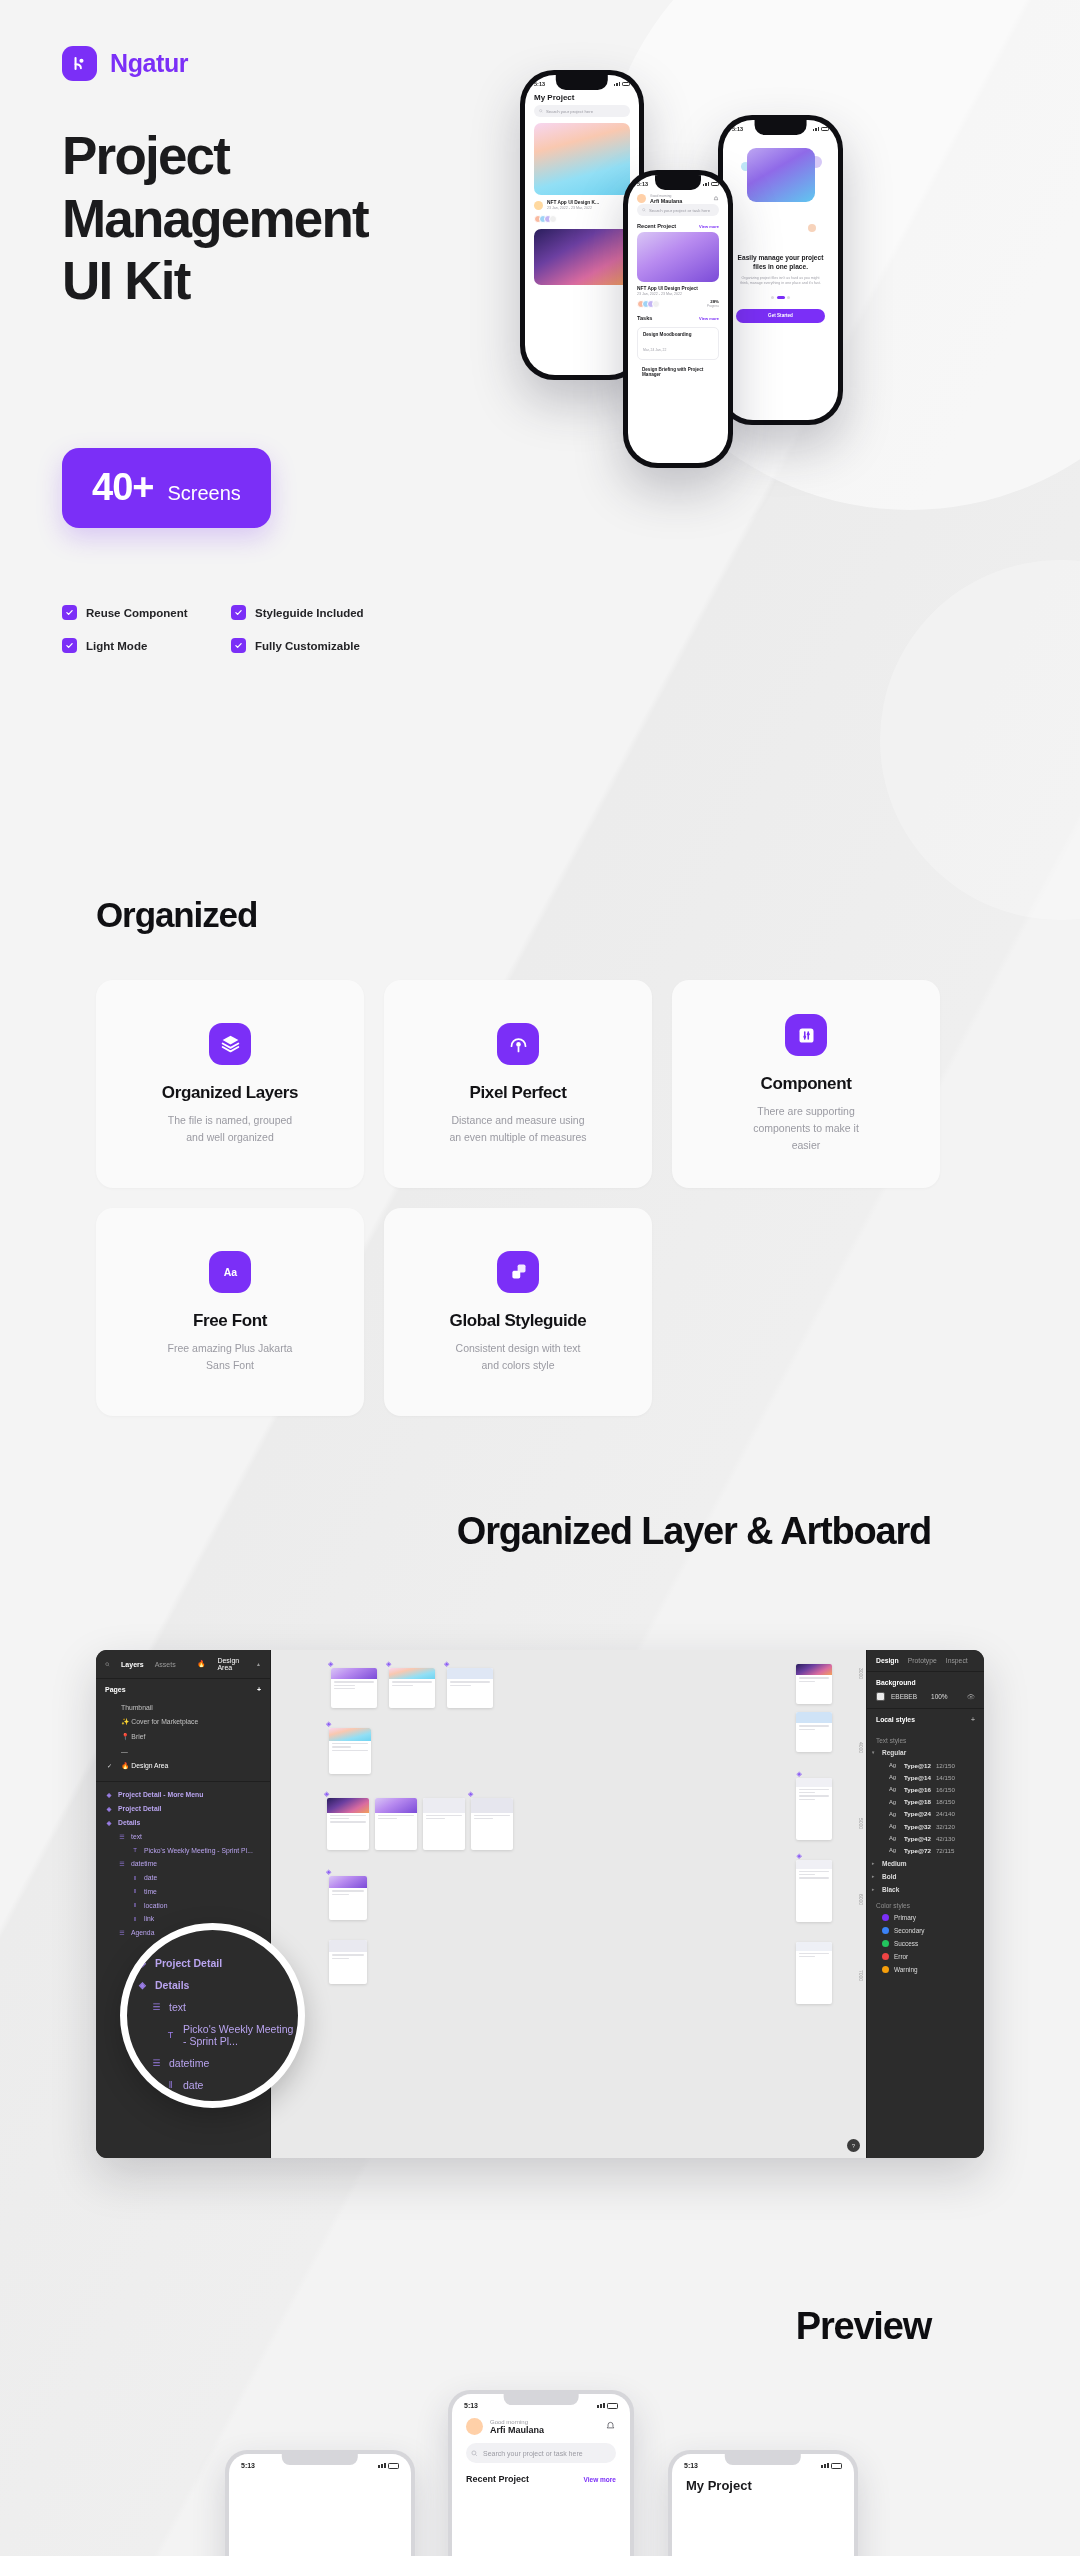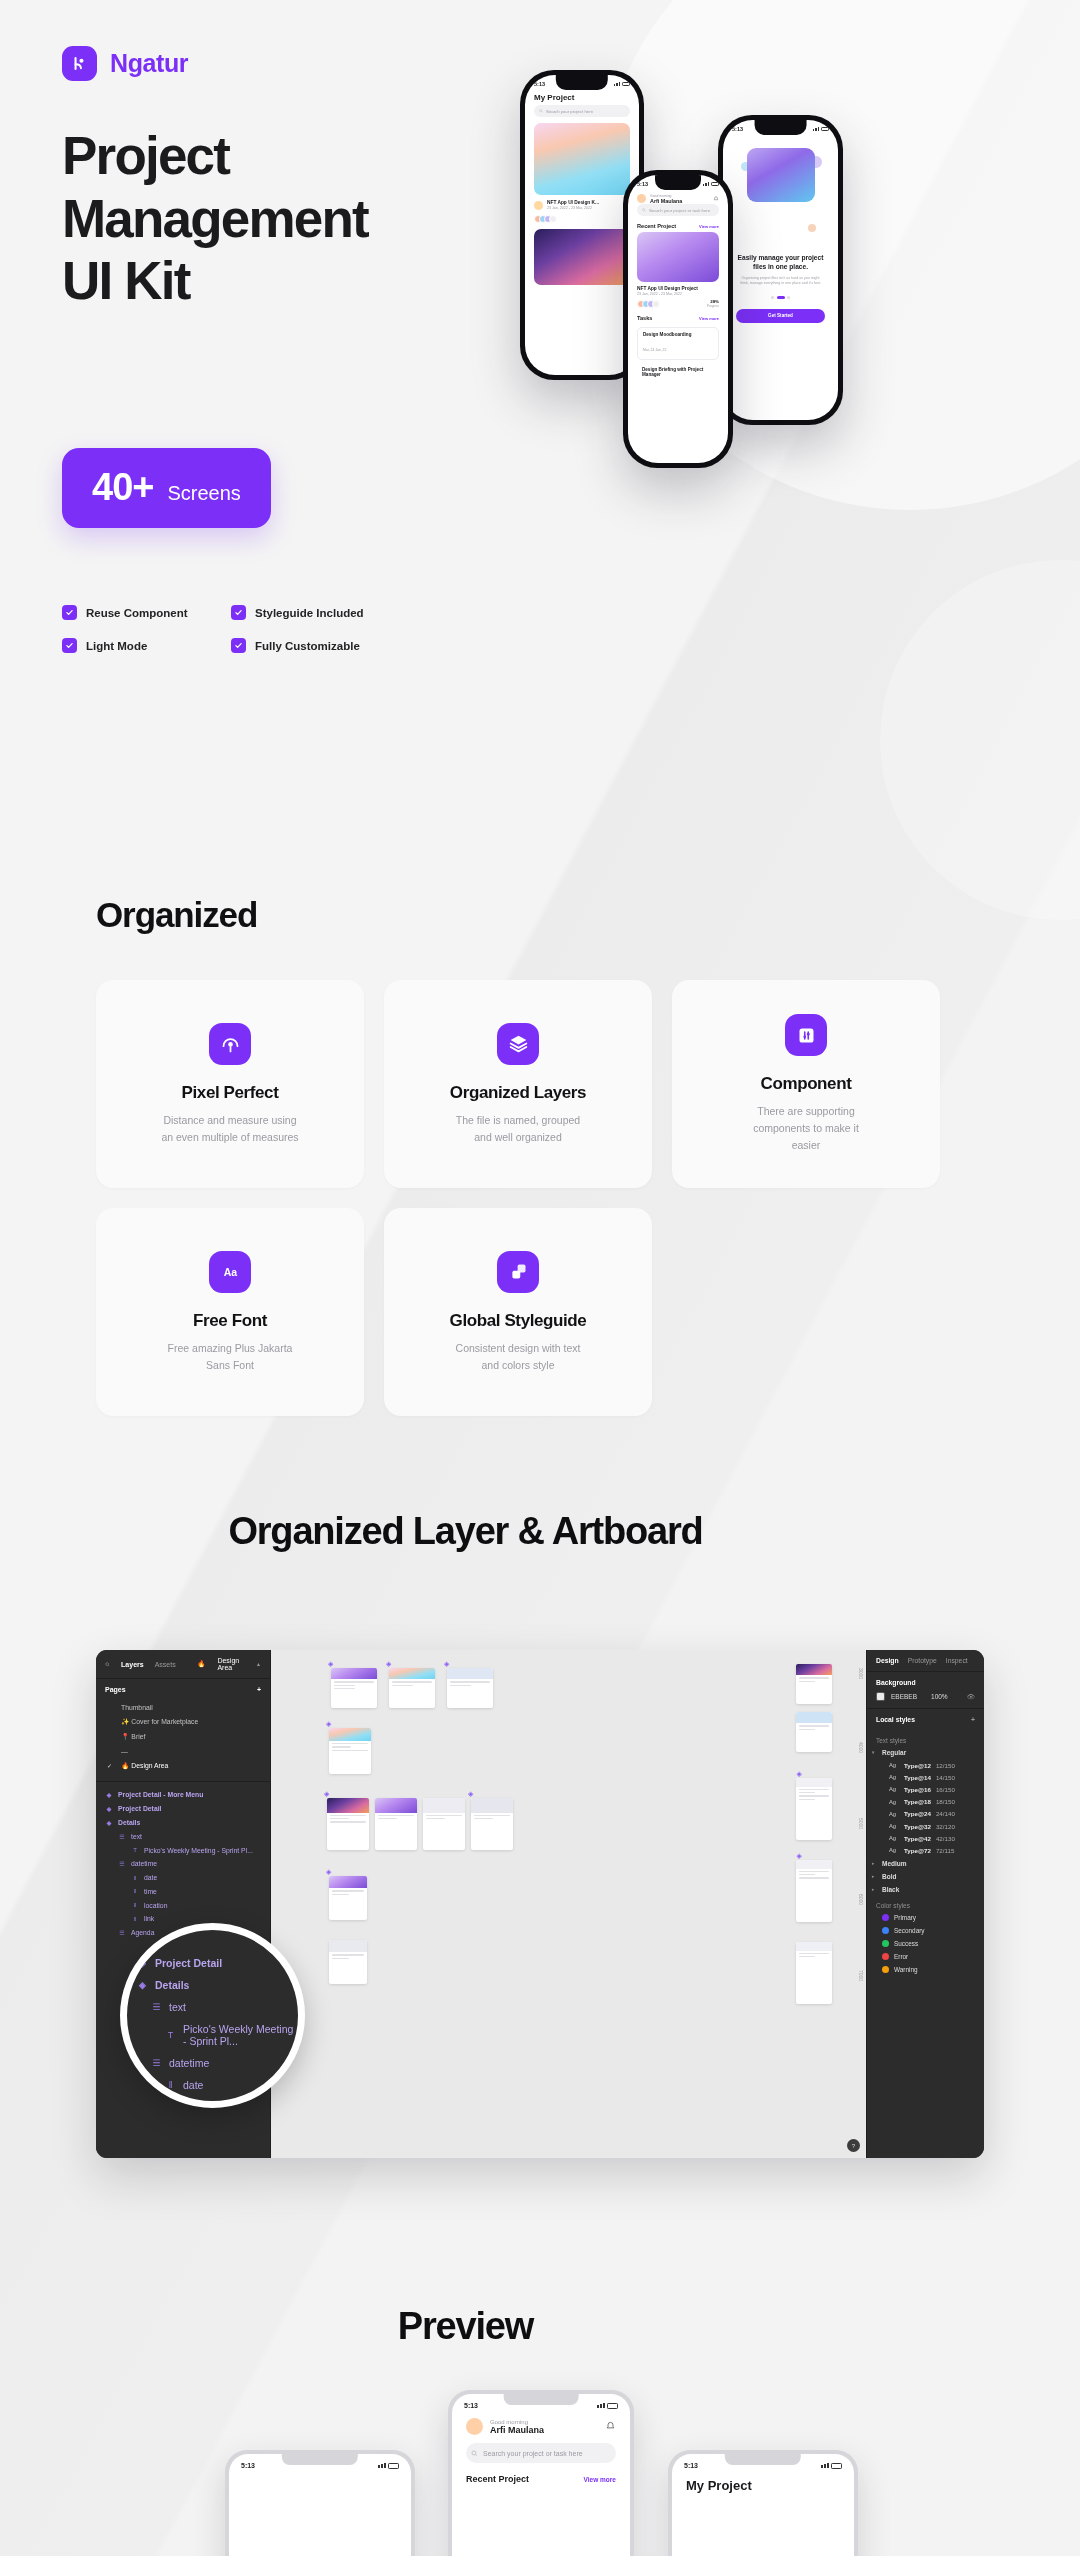--- a/index.html
+++ b/index.html
@@ -161,21 +161,21 @@
   }
   .card-icon {
     width: 42px; height: 42px; border-radius: 13px; background: #7b2ff7;
     display: flex; align-items: center; justify-content: center; margin-bottom: 18px;
   }
   .card-icon svg { width: 21px; height: 21px; display: block; }
   .card-title { font-size: 17px; font-weight: 700; letter-spacing: -0.4px; color: #121215; }
   .card-desc { font-size: 10.5px; color: #9a9aa2; line-height: 1.6; margin-top: 9px; }
 
   
-  .sec-center { position: absolute; width: 931px; text-align: center; }
+  .sec-center { position: absolute; width: 931px; text-align: right; }
   .sec-center .h { font-size: 38px; font-weight: 700; letter-spacing: -1.2px; color: #0e0e11; }
   .sec-center .s { font-size: 12.5px; color: #8f8f98; margin-top: 12px; }
 
   .figma {
     position: absolute; left: 96px; top: 1650px; width: 888px; height: 508px;
     background: #2c2c2c; border-radius: 11px; overflow: hidden;
     box-shadow: 0 18px 46px rgba(30,30,40,0.18);
     display: flex; font-size: 7px; color: #cfcfcf;
   }
   .fg-left { width: 175px; background: #2c2c2c; border-right: 1px solid #1f1f1f; flex: none; }
@@ -461,44 +461,44 @@
     </div>
   </div>
 
   <div class="sec-title-left" style="top:895px">Organized</div>
 
   <div class="cards">
 
     <div class="card">
       <div class="card-icon">
         <svg viewBox="0 0 24 24" fill="none">
+            <path d="M12 3l9 5-9 5-9-5 9-5z" fill="#fff"></path>
+            <path d="M3 12l9 5 9-5" stroke="#fff" stroke-width="2" stroke-linecap="round" stroke-linejoin="round"></path>
+            <path d="M3 16l9 5 9-5" stroke="#fff" stroke-width="2" stroke-linecap="round" stroke-linejoin="round"></path>
+          </svg>
+      </div>
+      <div class="card-title">Organized Layers</div>
+      <div class="card-desc">
+        <span>The file is named, grouped</span><br>
+        <span>and well organized</span>
+      </div>
+    </div>
+
+    <div class="card">
+      <div class="card-icon">
+        <svg viewBox="0 0 24 24" fill="none">
             <path d="M4 15a8 8 0 1116 0" stroke="#fff" stroke-width="2" stroke-linecap="round"></path>
             <circle cx="12" cy="13" r="2.6" fill="#fff"></circle>
             <path d="M12 16v5" stroke="#fff" stroke-width="2" stroke-linecap="round"></path>
           </svg>
       </div>
       <div class="card-title">Pixel Perfect</div>
       <div class="card-desc">
         <span>Distance and measure using</span><br>
         <span>an even multiple of measures</span>
-      </div>
-    </div>
-
-    <div class="card">
-      <div class="card-icon">
-        <svg viewBox="0 0 24 24" fill="none">
-            <path d="M12 3l9 5-9 5-9-5 9-5z" fill="#fff"></path>
-            <path d="M3 12l9 5 9-5" stroke="#fff" stroke-width="2" stroke-linecap="round" stroke-linejoin="round"></path>
-            <path d="M3 16l9 5 9-5" stroke="#fff" stroke-width="2" stroke-linecap="round" stroke-linejoin="round"></path>
-          </svg>
-      </div>
-      <div class="card-title">Organized Layers</div>
-      <div class="card-desc">
-        <span>The file is named, grouped</span><br>
-        <span>and well organized</span>
       </div>
     </div>
 
     <div class="card">
       <div class="card-icon">
         <svg viewBox="0 0 24 24" fill="none">
             <rect x="4" y="4" width="16" height="16" rx="3" fill="#fff"></rect>
             <path d="M10 8v8M14 8v8" stroke="#7b2ff7" stroke-width="1.8" stroke-linecap="round"></path>
             <circle cx="10" cy="13.5" r="1.6" fill="#7b2ff7"></circle>
             <circle cx="14" cy="10.5" r="1.6" fill="#7b2ff7"></circle>

